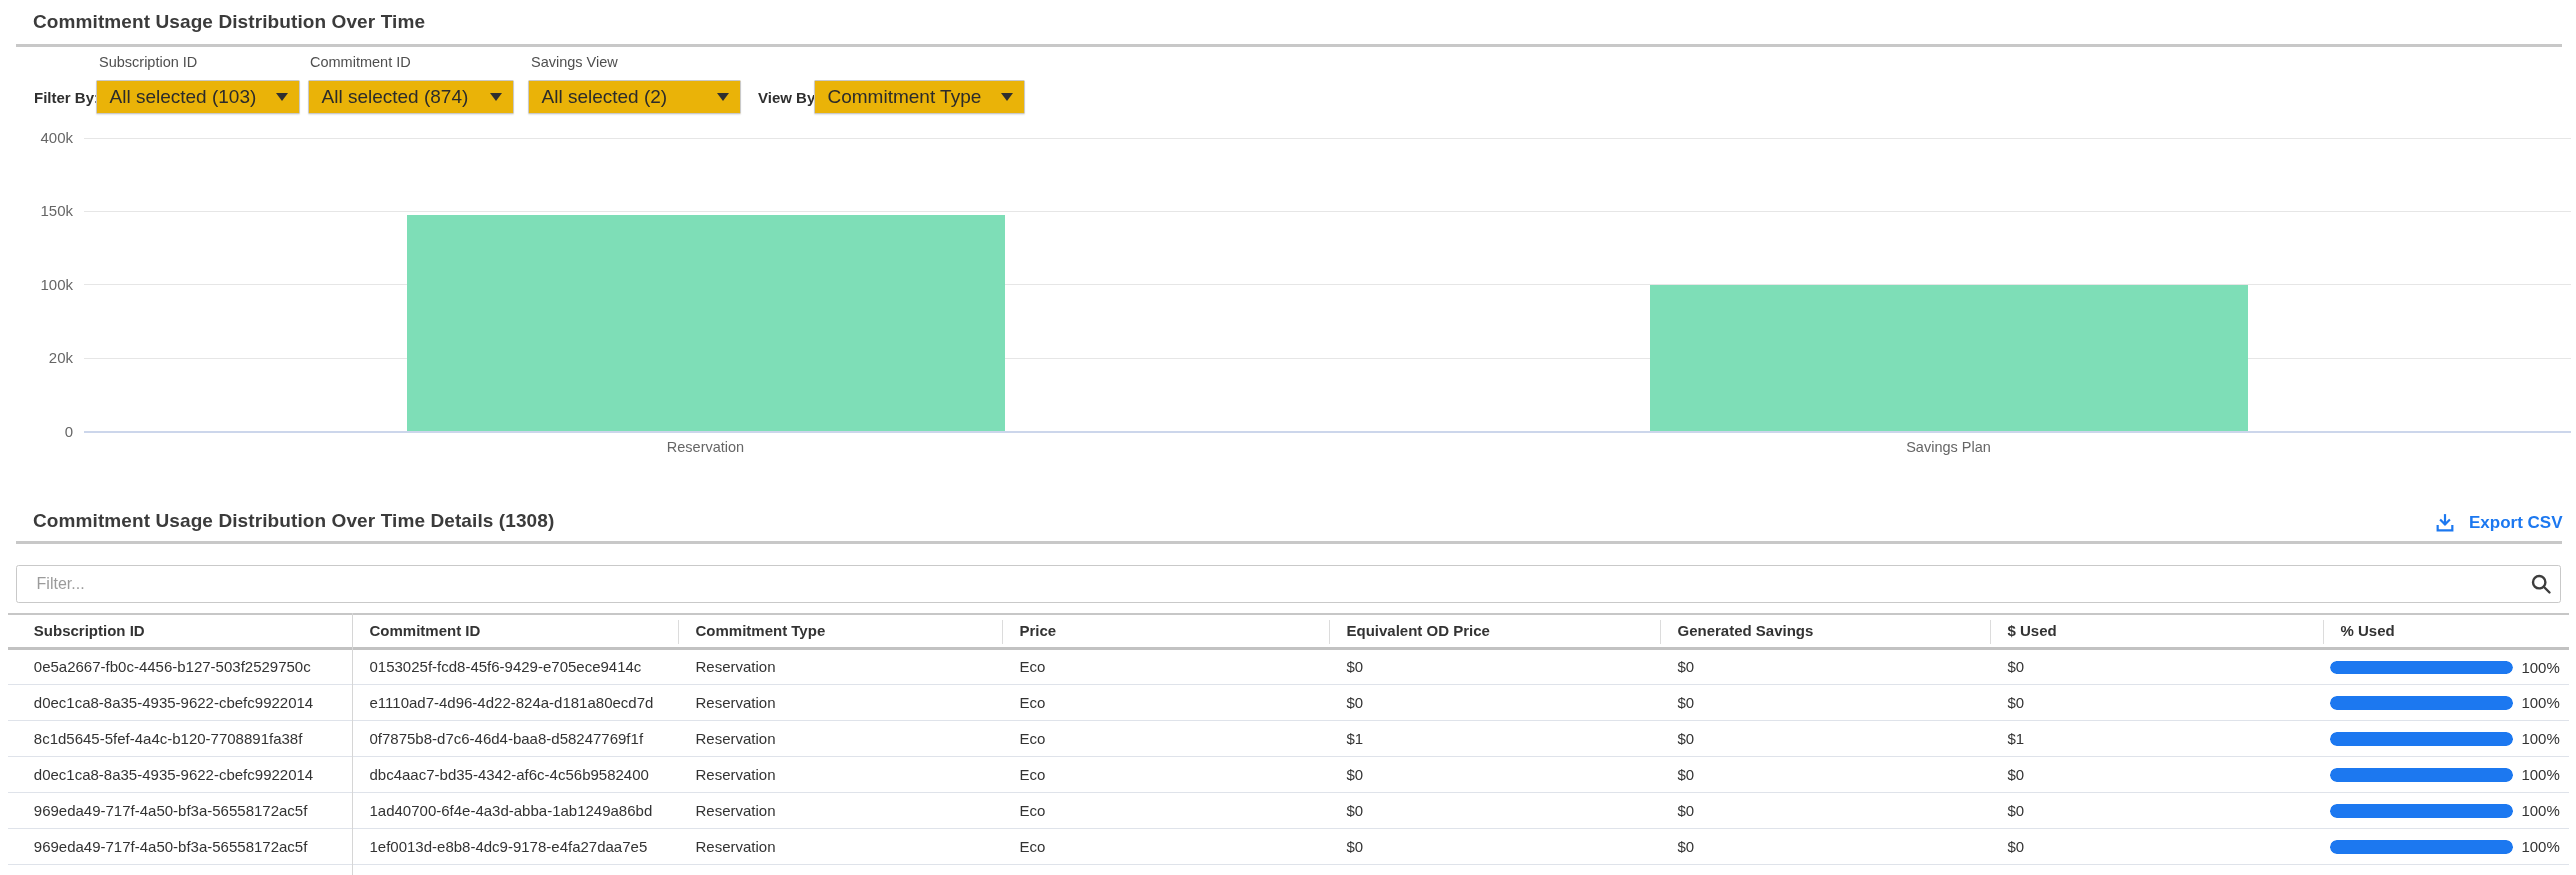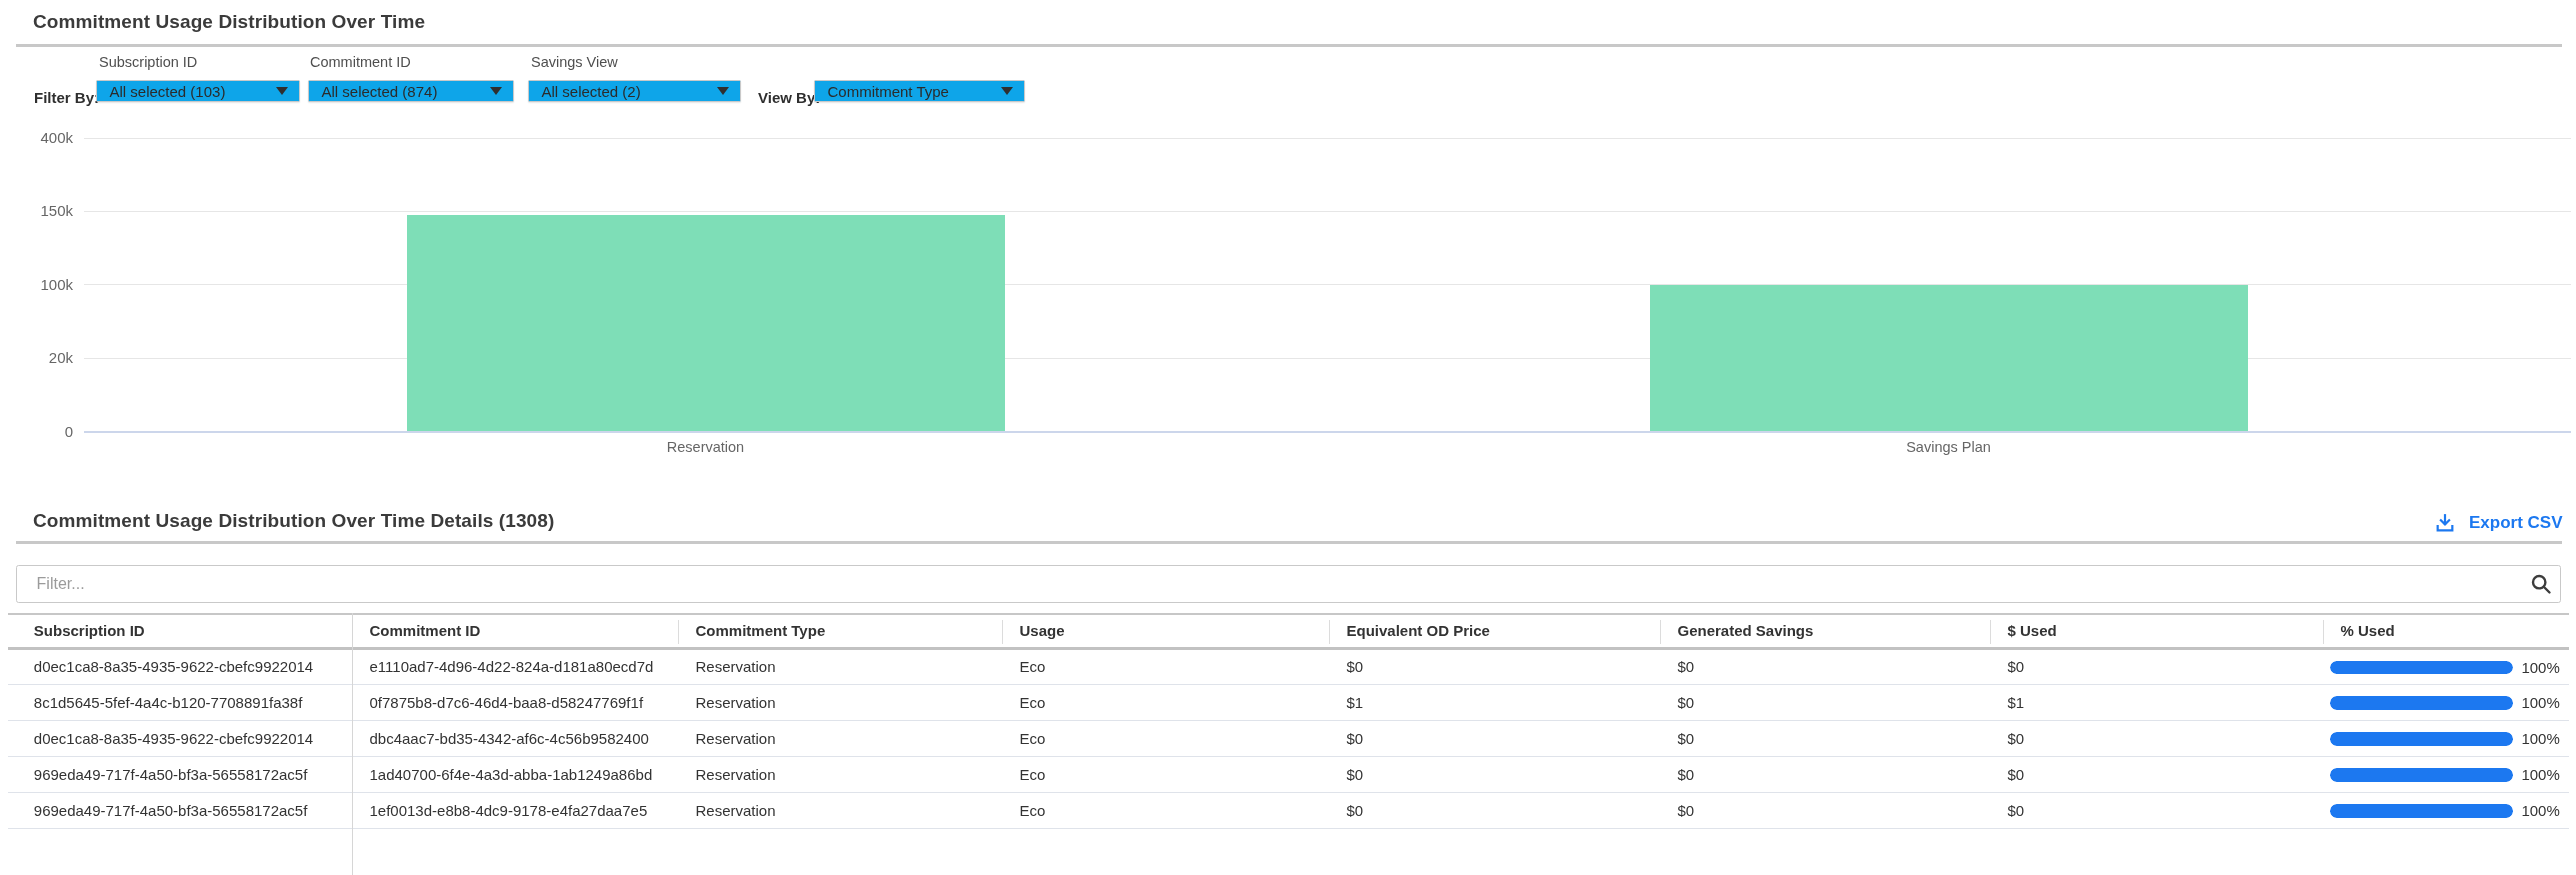--- a/index.html
+++ b/index.html
@@ -11,22 +11,22 @@
   #title2{top:510px;}
   .hr{position:absolute;left:15.6px;right:14.5px;height:2.6px;background:#c8c8c8;}
   #hr1{top:44px;}
   #hr2{top:541px;}
 
   
   #filter-by-label,#view-by-label{position:absolute;top:89px;font-size:15px;font-weight:bold;color:#2f2f2f;}
   #filter-by-label{left:34px;}
   #view-by-label{left:758px;}
   .dd-label{position:absolute;top:54px;font-size:14.5px;color:#4f4f4f;}
-  .dd{position:absolute;top:80px;height:22px;box-sizing:border-box;background:#0ea5e9;border:1px solid #c9c9c9;border-radius:1.6px;
-      display:flex;align-items:center;justify-content:space-between;padding:0 11.4px 0 12.5px;font-size:15px;color:#2b2b2b;
+  .dd{position:absolute;top:80px;height:34px;box-sizing:border-box;background:#eab308;border:1px solid #c9c9c9;border-radius:1.6px;
+      display:flex;align-items:center;justify-content:space-between;padding:0 11.4px 0 12.5px;font-size:19px;color:#2b2b2b;
       box-shadow:0 1px 1.6px rgba(0,0,0,.10);cursor:pointer;}
   .caret{width:0;height:0;border-left:6.7px solid transparent;border-right:6.7px solid transparent;border-top:8.8px solid #2f2f2f;flex:none;margin-left:8.3px;}
 
   
   #plot{position:absolute;left:84px;top:138px;width:2487px;height:294px;}
   .gridline{position:absolute;left:0;width:100%;height:1px;background:var(--grid,#e6e6e6);}
   .axisline{height:1.6px;background:var(--axis,#ccd6eb);z-index:3;}
   .bar{position:absolute;width:598px;background:var(--green,#7edeb7);z-index:2;}
   .ytick{position:absolute;left:0;width:73px;text-align:right;font-size:15px;color:#666;}
   .xtick{position:absolute;top:439px;text-align:center;font-size:14.5px;color:#666;}
@@ -140,29 +140,39 @@
       <col style="width:331px">
         <col style="width:330px">
         <col style="width:333px">
         <col style="width:246px">
     </colgroup>
     <thead>
       <tr>
         <th>Subscription ID</th>
         <th>Commitment ID</th>
         <th>Commitment Type</th>
-        <th>Usage</th>
+        <th>Price</th>
         <th>Equivalent OD Price</th>
         <th>Generated Savings</th>
         <th>$ Used</th>
         <th>% Used</th>
       </tr>
     </thead>
     <tbody id="tbody">
         <tr>
+          <td>0e5a2667-fb0c-4456-b127-503f2529750c</td>
+          <td>0153025f-fcd8-45f6-9429-e705ece9414c</td>
+          <td>Reservation</td>
+          <td>Eco</td>
+          <td>$0</td>
+          <td>$0</td>
+          <td>$0</td>
+          <td class="pctcell"><div class="pct-track"><div class="pct-fill" style="width: 100%;"></div></div><span class="pct-label">100%</span></td>
+        </tr>
+        <tr>
           <td>d0ec1ca8-8a35-4935-9622-cbefc9922014</td>
           <td>e1110ad7-4d96-4d22-824a-d181a80ecd7d</td>
           <td>Reservation</td>
           <td>Eco</td>
           <td>$0</td>
           <td>$0</td>
           <td>$0</td>
           <td class="pctcell"><div class="pct-track"><div class="pct-fill" style="width: 100%;"></div></div><span class="pct-label">100%</span></td>
         </tr>
         <tr>

